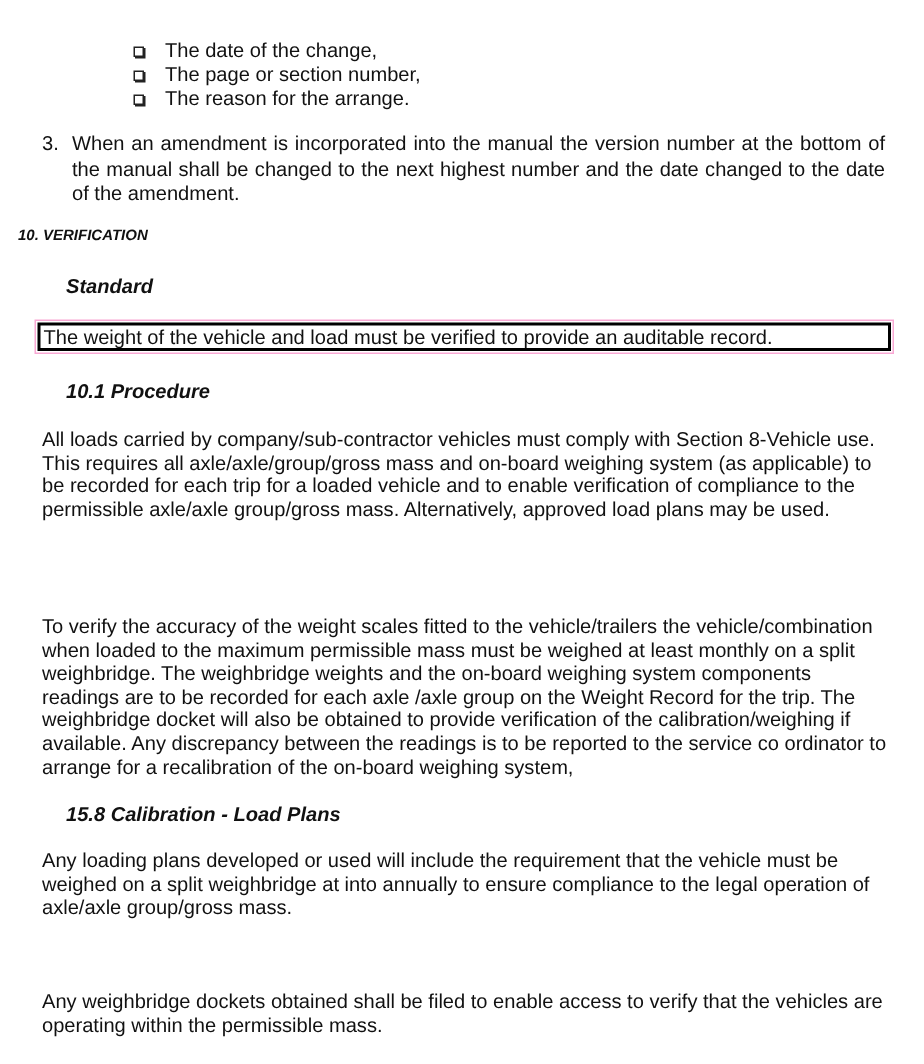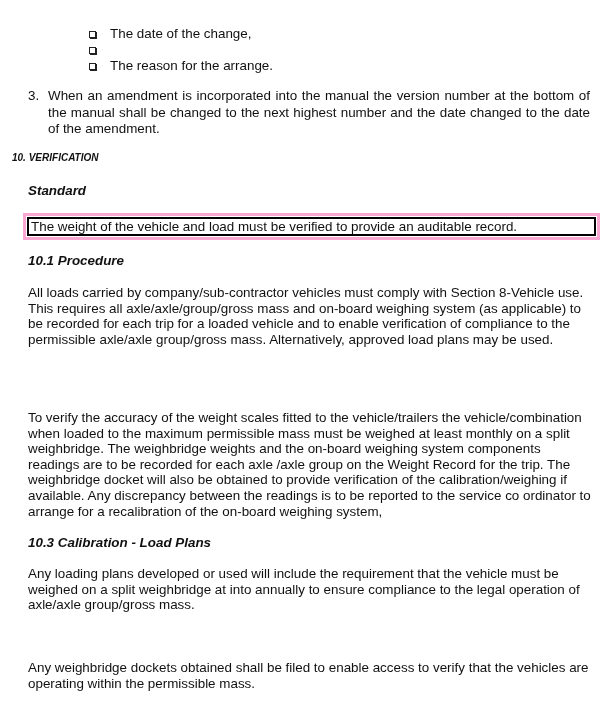--- a/index.html
+++ b/index.html
@@ -66,33 +66,33 @@
   }
   .h-section {
     position: absolute;
     left: 12px;
     font-weight: bold;
     font-size: 10px;
     font-style: italic;
   }
   .h-sub {
     position: absolute;
-    left: 28px;
+    left: 44px;
     font-weight: bold;
     font-style: italic;
     font-size: 13.4px;
     text-align: right;
   }
   .boxed {
     position: absolute;
     left: 23px;
     top: 213px;
     width: 569px;
     height: 19px;
-    border: 3px solid #f9a8d4;
+    border: 1px solid #f9a8d4;
     padding: 1px;
   }
   .boxed-inner {
     border: 2px solid #000;
     height: 15px;
     line-height: 15px;
     padding-left: 2px;
     font-size: 13.4px;
     white-space: nowrap;
   }
@@ -108,20 +108,21 @@
 
 <div class="page">
 
   <ul class="bullets">
     <li>
       <span class="bullet-box"></span>
       <span>The date of the change,</span>
     </li>
     <li>
       <span class="bullet-box"></span>
+      <span>The page or section number,</span>
     </li>
     <li>
       <span class="bullet-box"></span>
       <span>The reason for the arrange.</span>
     </li>
   </ul>
 
   <div class="numbered">
     <span class="num">3.</span>
     <span class="text">When an amendment is incorporated into the manual the version number at the bottom of the manual shall be changed to the next highest number and the date changed to the date of the amendment.</span>
@@ -133,18 +134,18 @@
 
   <div class="boxed">
     <div class="boxed-inner">The weight of the vehicle and load must be verified to provide an auditable record.</div>
   </div>
 
   <div class="h-sub" style="top:253px;">10.1 Procedure</div>
   <div class="para" style="top:285px;">All loads carried by company/sub-contractor vehicles must comply with Section 8-Vehicle use. This requires all axle/axle/group/gross mass and on-board weighing system (as applicable) to be recorded for each trip for a loaded vehicle and to enable verification of compliance to the permissible axle/axle group/gross mass. Alternatively, approved load plans may be used.</div>
 
   <div class="para" style="top:410px;">To verify the accuracy of the weight scales fitted to the vehicle/trailers the vehicle/combination when loaded to the maximum permissible mass must be weighed at least monthly on a split weighbridge. The weighbridge weights and the on-board weighing system components readings are to be recorded for each axle /axle group on the Weight Record for the trip. The weighbridge docket will also be obtained to provide verification of the calibration/weighing if available.  Any discrepancy between the readings is to be reported to the service co ordinator to arrange for a recalibration of the on-board weighing system,</div>
 
-  <div class="h-sub" style="top:535px;">10.3 Calibration - Load Plans</div>
+  <div class="h-sub" style="top:535px;">15.8 Calibration - Load Plans</div>
   <div class="para" style="top:566px;">Any loading plans developed or used will include the requirement that the vehicle must be weighed on a split weighbridge at into annually to ensure compliance to the legal operation of axle/axle group/gross mass.</div>
 
   <div class="para" style="top:660px;">Any weighbridge dockets obtained shall be filed to enable access to verify that the vehicles are operating within the permissible mass.</div>
 
 </div>
 
 </body></html>

